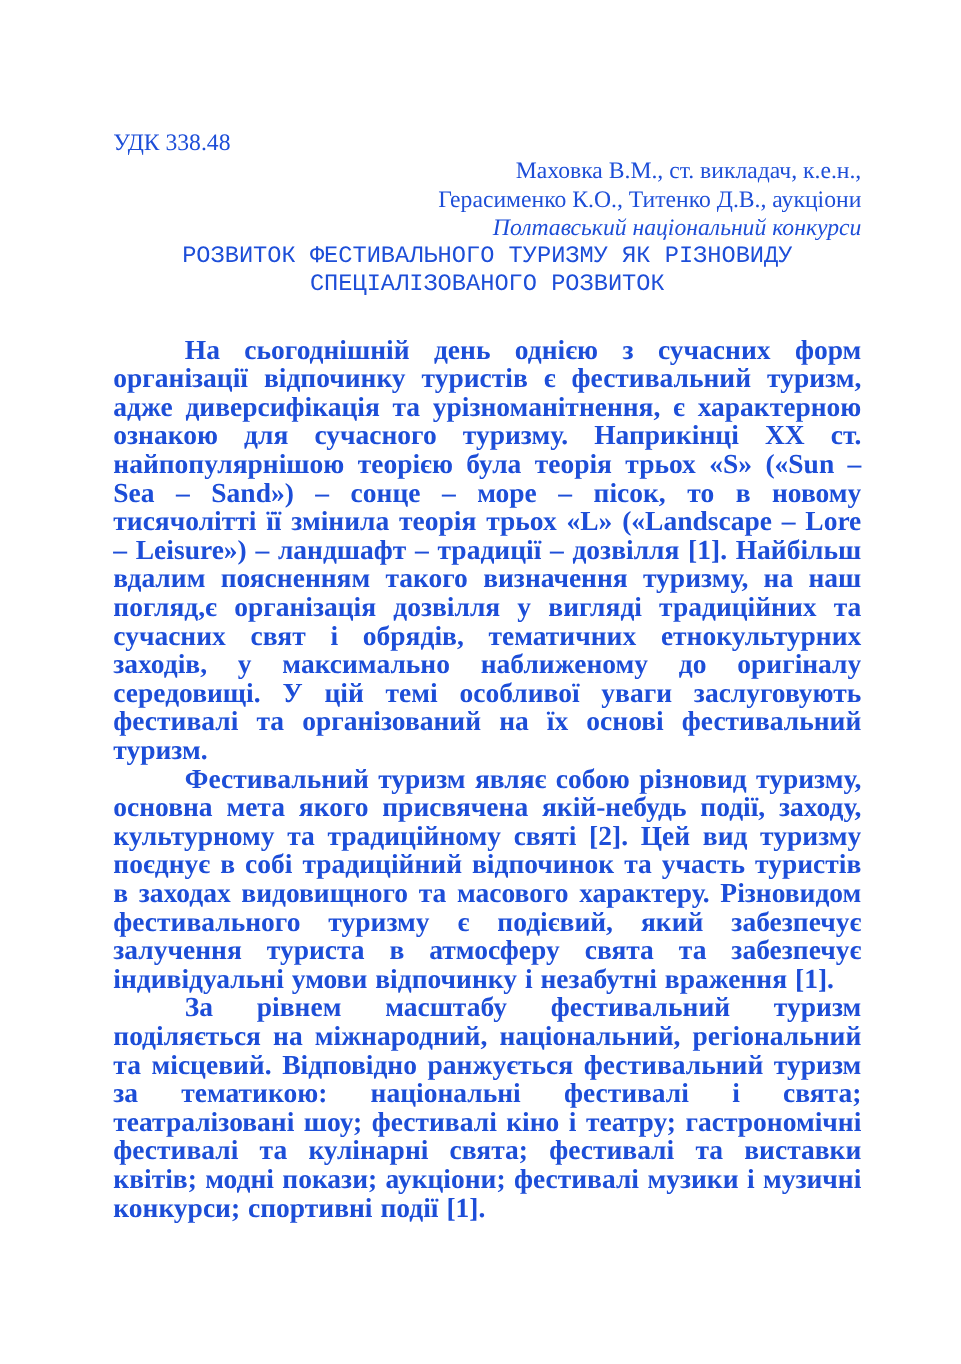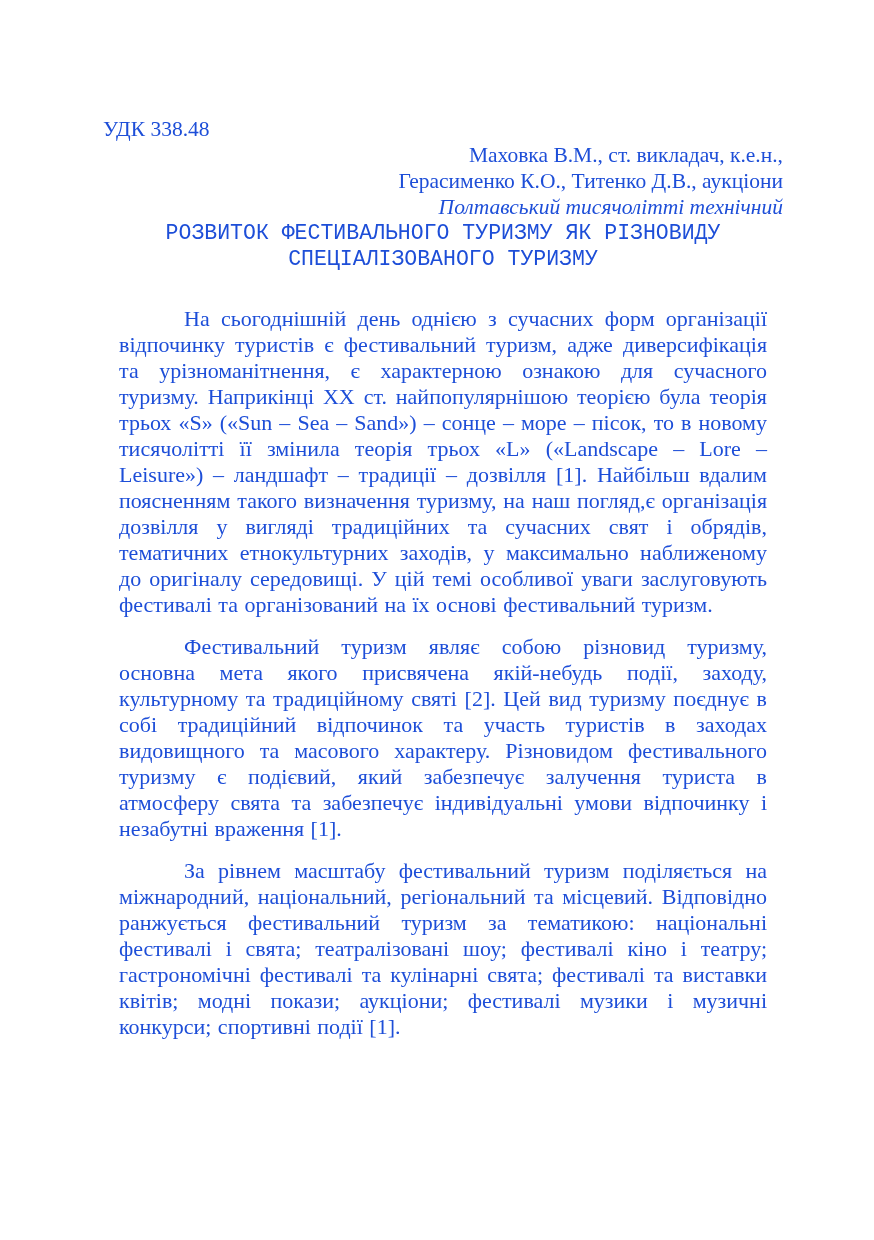--- a/index.html
+++ b/index.html
@@ -42,45 +42,46 @@
     font-family: Liberation Mono, monospace;
   }
   .title-line {
     font-size: 21.5px;
     line-height: 26px;
   }
   .body-text {
     margin-top: 34px;
   }
   .body-text p {
-    margin: 16px;
-    font-size: 22px;
+    margin: 0;
+    font-size: 25px;
     line-height: 26px;
     text-align: justify;
     text-indent: 65px;
     word-spacing: 1px;
+    font-weight: bold;
   }
 </style>
 </head>
 <body>
 
 <div class="page">
   <div class="content">
 
     <div class="line udc">УДК 338.48</div>
 
     <div class="author-block">
       <div class="line">Маховка В.М., ст. викладач, к.е.н.,</div>
       <div class="line">Герасименко К.О., Титенко Д.В., аукціони</div>
-      <div class="line affiliation-line">Полтавський тисячолітті технічний</div>
+      <div class="line affiliation-line">Полтавський національний конкурси</div>
     </div>
 
     <div class="title-block">
       <div class="title-line">РОЗВИТОК ФЕСТИВАЛЬНОГО ТУРИЗМУ ЯК РІЗНОВИДУ</div>
-      <div class="title-line">СПЕЦІАЛІЗОВАНОГО ТУРИЗМУ</div>
+      <div class="title-line">СПЕЦІАЛІЗОВАНОГО РОЗВИТОК</div>
     </div>
 
     <div class="body-text">
       <p>На сьогоднішній день однією з сучасних форм організації відпочинку туристів є фестивальний туризм, адже диверсифікація та урізноманітнення, є характерною ознакою для сучасного туризму. Наприкінці ХХ ст. найпопулярнішою теорією була теорія трьох «S» («Sun – Sea – Sand») – сонце – море – пісок, то в новому тисячолітті її змінила теорія трьох «L» («Landscape – Lore – Leisure») – ландшафт – традиції – дозвілля [1]. Найбільш вдалим поясненням такого визначення туризму, на наш погляд,є організація дозвілля у вигляді традиційних та сучасних свят і обрядів, тематичних етнокультурних заходів, у максимально наближеному до оригіналу середовищі. У цій темі особливої уваги заслуговують фестивалі та організований на їх основі фестивальний туризм.</p>
       <p>Фестивальний туризм являє собою різновид туризму, основна мета якого присвячена якій-небудь події, заходу, культурному та традиційному святі [2]. Цей вид туризму поєднує в собі традиційний відпочинок та участь туристів в заходах видовищного та масового характеру. Різновидом фестивального туризму є подієвий, який забезпечує залучення туриста в атмосферу свята та забезпечує індивідуальні умови відпочинку і незабутні враження [1].</p>
       <p>За рівнем масштабу фестивальний туризм поділяється на міжнародний, національний, регіональний та місцевий. Відповідно ранжується фестивальний туризм за тематикою: національні фестивалі і свята; театралізовані шоу; фестивалі кіно і театру; гастрономічні фестивалі та кулінарні свята; фестивалі та виставки квітів; модні покази; аукціони; фестивалі музики і музичні конкурси; спортивні події [1].</p>
     </div>
 
   </div>
 </div>

